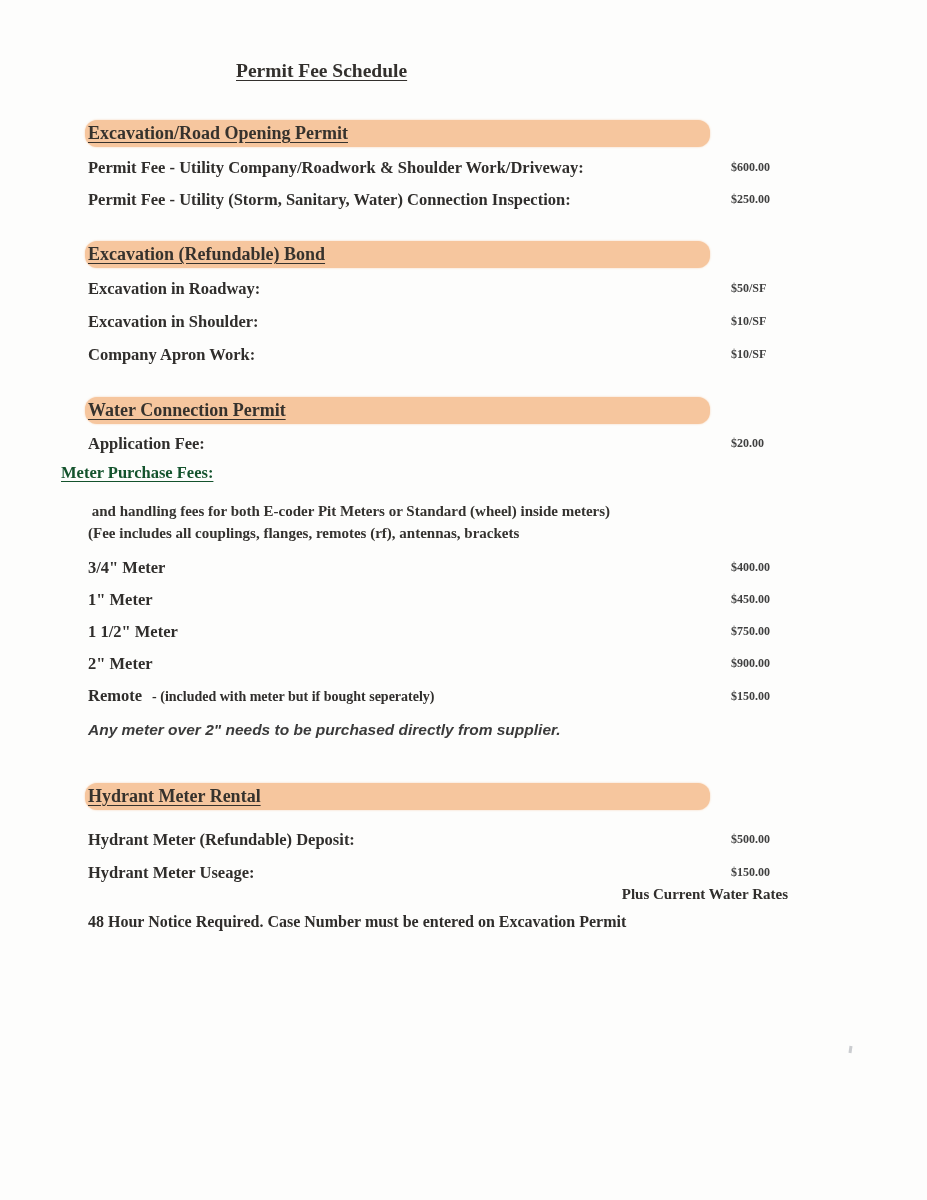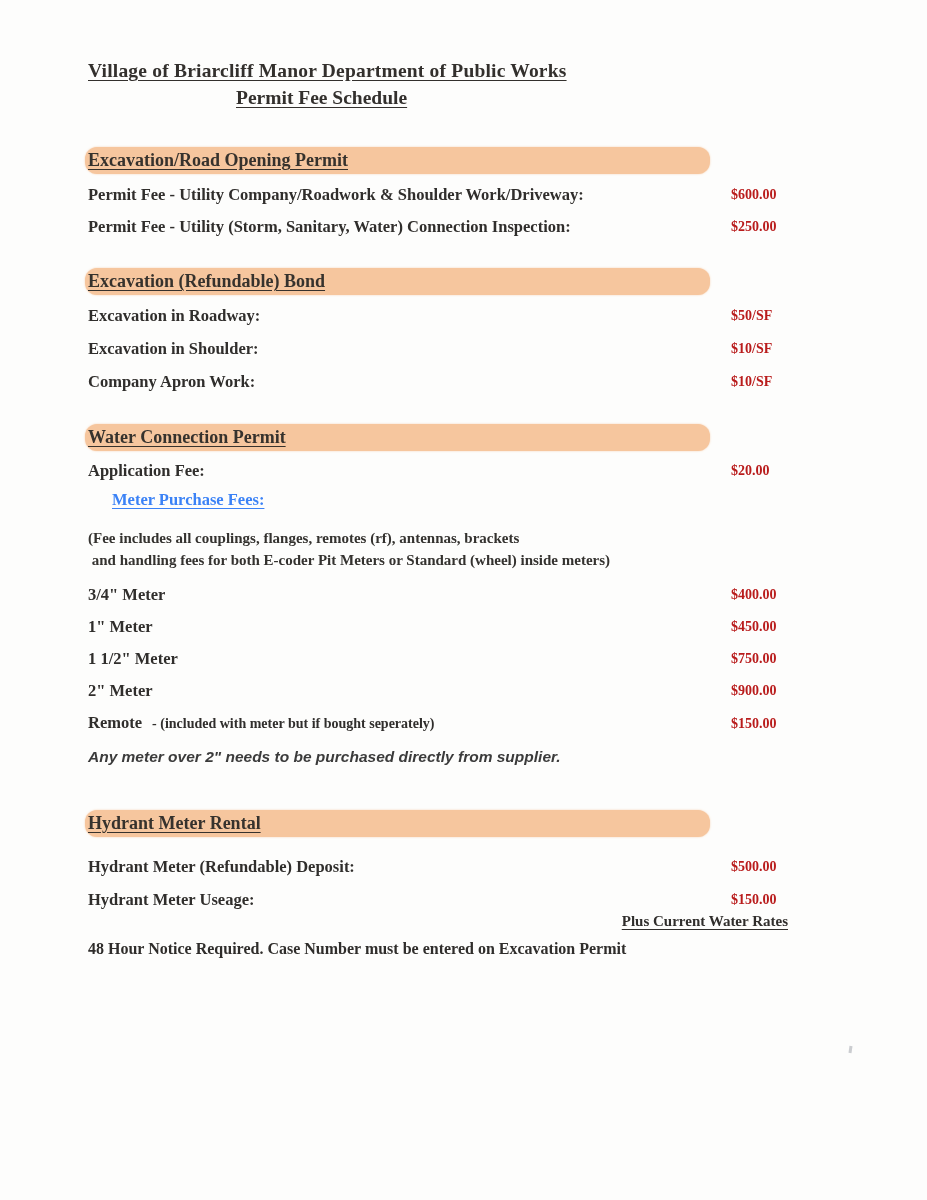--- a/index.html
+++ b/index.html
@@ -50,53 +50,53 @@
     width: 712px;
     line-height: 19px;
     gap: 16px;
   }
   .lbl {
     width: 627px;
     font-size: 16.5px; font-weight: bold;
     color: #302e2c;
   }
   .val {
-    font-size: 14px; font-weight: bold;
-    color: #b91c1c;
+    font-size: 12px; font-weight: bold;
+    color: #404040;
     white-space: nowrap;
   }
   .small-note {
     font-size: 14px; font-weight: bold;
     margin-left: 10px;
   }
   .subheader {
-    margin-left: 112px;
+    margin-left: 61px;
     font-size: 16.5px; font-weight: bold;
     text-decoration: underline; text-underline-offset: 3px;
-    color: #3b82f6;
+    color: #14532d;
   }
   .note-line {
     margin-left: 88px;
     font-size: 15px; font-weight: bold;
     color: #34322f;
     line-height: 22px;
     white-space: pre-wrap;
   }
   .supplier-note {
     margin-left: 88px;
     font-family: "Liberation Sans", sans-serif;
     font-size: 15.5px; font-weight: bold; font-style: italic;
     color: #3b3b3b;
   }
   .right-note {
     margin-left: 88px;
     width: 700px;
     text-align: right;
     font-size: 15px; font-weight: bold;
-    text-decoration: underline; text-underline-offset: 3px;
+    text-underline-offset: 3px;
     color: #302e2c;
   }
   .footer-line {
     margin-left: 88px;
     font-size: 16px; font-weight: bold;
     color: #2f2d2b;
     line-height: 19px;
   }
   
   .mt11 { margin-top: 11px; }
@@ -123,21 +123,20 @@
     opacity: 0.75;
     transform: rotate(8deg);
   }
 </style>
 </head>
 <body>
 
 <div class="page">
 
   <div class="title-block">
-    <div class="title-line1">Village of Briarcliff Manor Department of Public Works</div>
     <div class="title-line2">Permit Fee Schedule</div>
   </div>
 
   <div class="bar bar1">
     <span class="bar-text">Excavation/Road Opening Permit</span>
   </div>
   <div class="row mt11">
     <span class="lbl">Permit Fee - Utility Company/Roadwork &amp; Shoulder Work/Driveway:</span>
     <span class="val">$600.00</span>
   </div>
@@ -164,22 +163,22 @@
 
   <div class="bar bar3">
     <span class="bar-text">Water Connection Permit</span>
   </div>
   <div class="row mt10">
     <span class="lbl">Application Fee:</span>
     <span class="val">$20.00</span>
   </div>
   <div class="subheader mt10">Meter Purchase Fees:</div>
   <div class="notes-block">
+    <div class="note-line"> and handling fees for both E-coder Pit Meters or Standard (wheel) inside meters)</div>
     <div class="note-line">(Fee includes all couplings, flanges, remotes (rf), antennas, brackets</div>
-    <div class="note-line"> and handling fees for both E-coder Pit Meters or Standard (wheel) inside meters)</div>
   </div>
   <div class="row meters-first">
     <span class="lbl">3/4" Meter</span>
     <span class="val">$400.00</span>
   </div>
   <div class="row mt13">
     <span class="lbl">1" Meter</span>
     <span class="val">$450.00</span>
   </div>
   <div class="row mt13">

